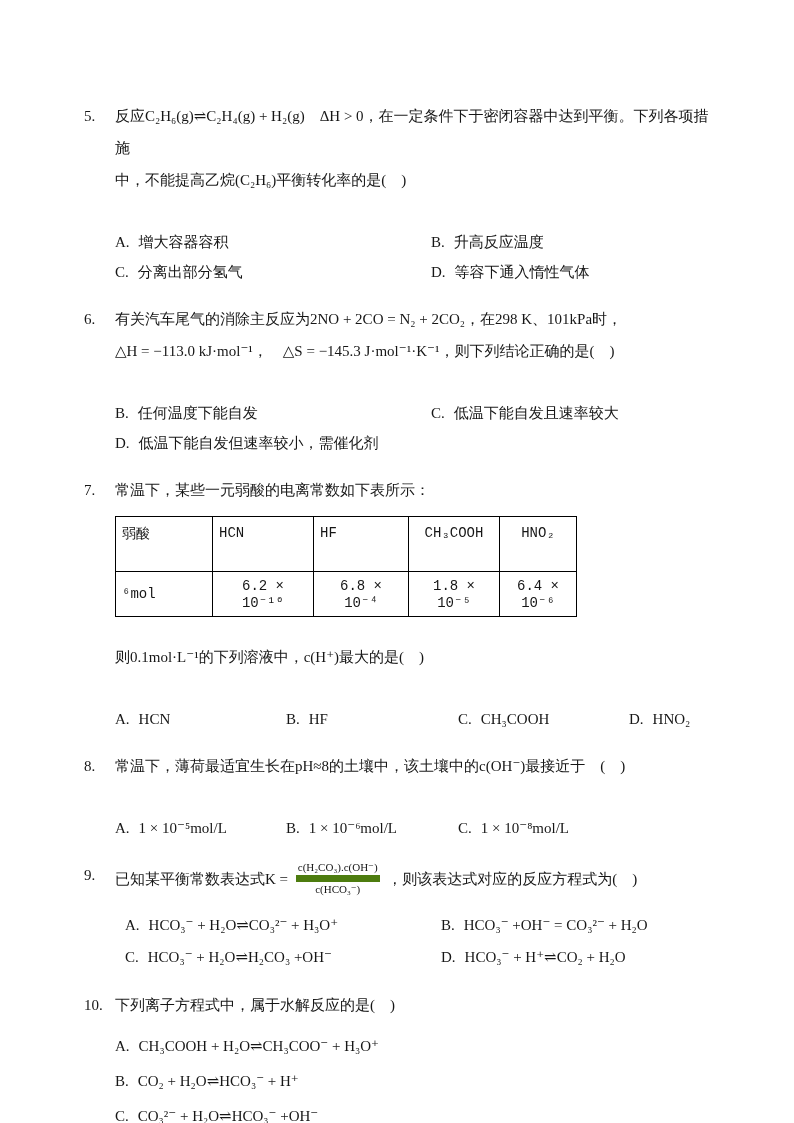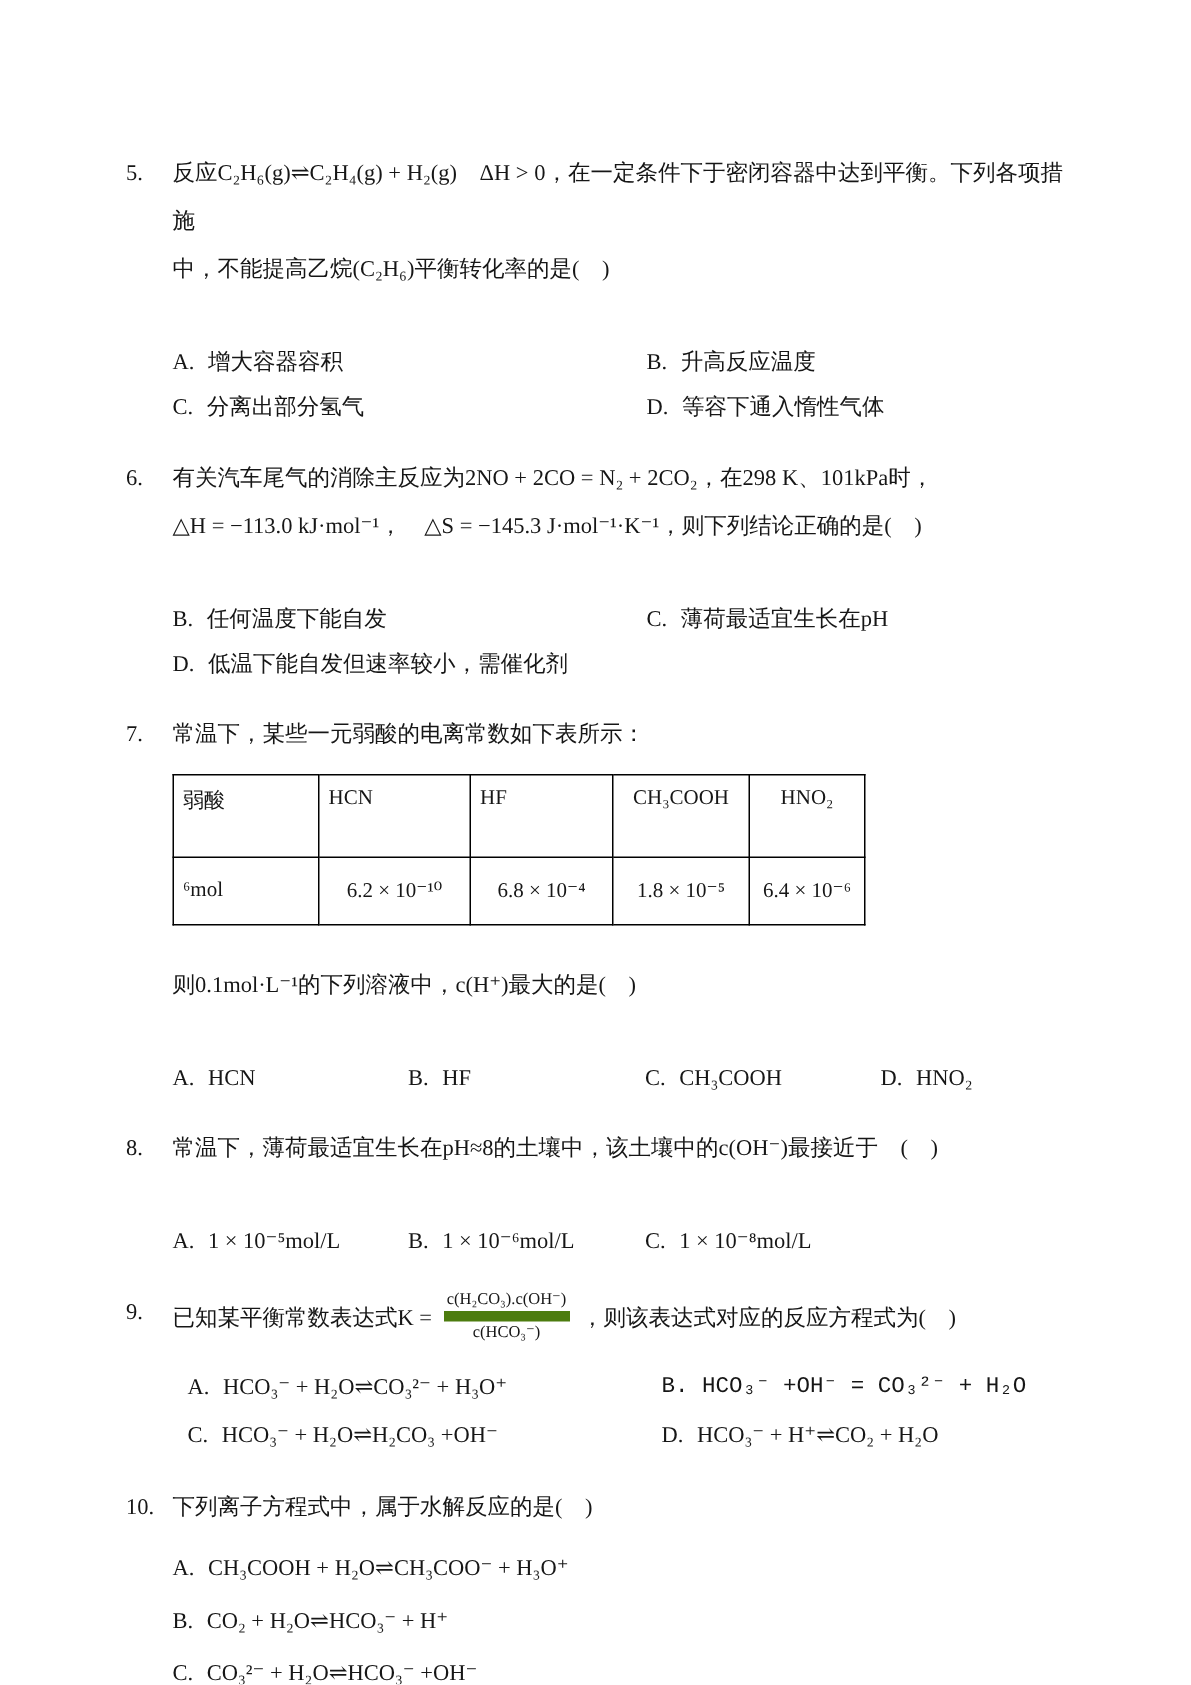--- a/index.html
+++ b/index.html
@@ -17,25 +17,25 @@
   .q { display:flex; margin-bottom:16px; }
   .qnum { flex:0 0 31px; width:31px; line-height:32px; }
   .qbody { flex:1 1 auto; }
   .qline { line-height:32px; }
 
   .opts { margin-top:31px; }
   .opt { line-height:30px; white-space:nowrap; }
   .opt-label { margin-right:9px; }
 
   .opts-2col { display:grid; grid-template-columns:316px 1fr; }
-  .opts-row4 { display:grid; grid-template-columns:157px 158px 157px 1fr; }
+  .opts-row4 { display:grid; grid-template-columns:157px 158px 157px 1fr;gap:14px; }
   .opts-col .opt { line-height:35px; }
 
   .ktable { border-collapse:collapse; margin-top:10px; }
-  .ktable td { border:1px solid #000; font-size:14px; padding:0 6px; }
+  .ktable td { border:1px solid #000; font-size:14px; padding:0 6px;font-family:Liberation Mono, monospace; }
   .ktable .hrow td { height:46px; vertical-align:top; padding-top:8px; }
   .ktable .vrow td { height:44px; vertical-align:middle; text-align:center; }
   .ktable .vrow td.c1 { text-align:left; }
   .c1 { width:84px; text-align:left; }
   .c2 { width:88px; text-align:left; }
   .c3 { width:82px; text-align:left; }
   .c4 { width:78px; text-align:center; }
   .c5 { width:64px; text-align:center; }
 
   .after-table { margin-top:24px; line-height:32px; }
@@ -69,21 +69,21 @@
       </div>
     </section>
 
     <section class="q">
       <div class="qnum">6.</div>
       <div class="qbody">
         <div class="qline">有关汽车尾气的消除主反应为2NO + 2CO = N₂ + 2CO₂，在298 K、101kPa时，</div>
         <div class="qline">△H = −113.0 kJ·mol⁻¹，　△S = −145.3 J·mol⁻¹·K⁻¹，则下列结论正确的是(　)</div>
         <div class="opts opts-2col">
           <div class="opt"><span class="opt-label">B.</span><span>任何温度下能自发</span></div>
-          <div class="opt"><span class="opt-label">C.</span><span>薄荷最适宜生长在pH</span></div>
+          <div class="opt"><span class="opt-label">C.</span><span>低温下能自发且速率较大</span></div>
           <div class="opt"><span class="opt-label">D.</span><span>低温下能自发但速率较小，需催化剂</span></div>
         </div>
       </div>
     </section>
 
     <section class="q">
       <div class="qnum">7.</div>
       <div class="qbody">
         <div class="qline">常温下，某些一元弱酸的电离常数如下表所示：</div>
         <table class="ktable">
@@ -132,21 +132,21 @@
         <div class="kline">
           <span>已知某平衡常数表达式K =</span>
           <span class="frac">
             <span class="frac-num" style="display:block;">c(H₂CO₃).c(OH⁻)</span>
             <span class="frac-den" style="display:block;">c(HCO₃⁻)</span>
           </span>
           <span>，则该表达式对应的反应方程式为(　)</span>
         </div>
         <div class="opts opts-2col" style="margin-top:10px;margin-left:10px;">
           <div class="opt" style="line-height:32px;"><span class="opt-label">A.</span><span>HCO₃⁻ + H₂O⇌CO₃²⁻ + H₃O⁺</span></div>
-          <div class="opt" style="line-height:32px;font-family:Liberation Mono, monospace;"><span class="opt-label">B.</span><span>HCO₃⁻ +OH⁻ = CO₃²⁻ + H₂O</span></div>
+          <div class="opt" style="line-height:32px;"><span class="opt-label">B.</span><span>HCO₃⁻ +OH⁻ = CO₃²⁻ + H₂O</span></div>
           <div class="opt" style="line-height:32px;"><span class="opt-label">C.</span><span>HCO₃⁻ + H₂O⇌H₂CO₃ +OH⁻</span></div>
           <div class="opt" style="line-height:32px;"><span class="opt-label">D.</span><span>HCO₃⁻ + H⁺⇌CO₂ + H₂O</span></div>
         </div>
       </div>
     </section>
 
     <section class="q">
       <div class="qnum">10.</div>
       <div class="qbody">
         <div class="qline">下列离子方程式中，属于水解反应的是(　)</div>

